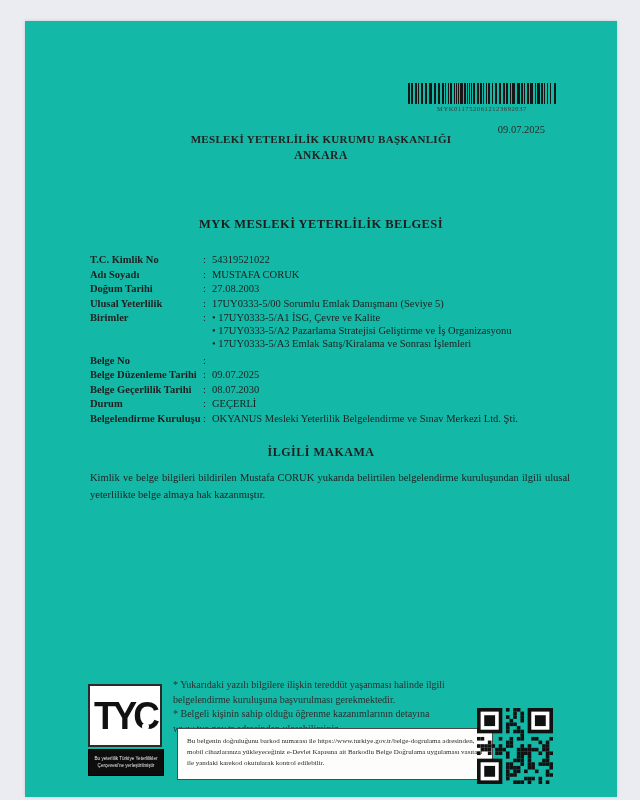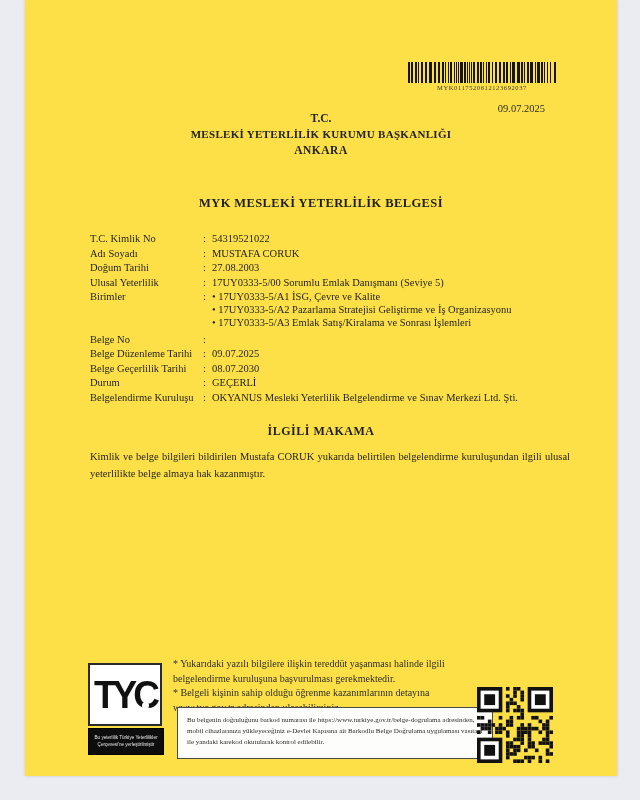--- a/index.html
+++ b/index.html
@@ -4,43 +4,43 @@
 <style>
   html,body { margin:0; padding:0; }
   body {
     width:640px; height:800px; position:relative;
     background:#ebecf1;
     font-family:"Liberation Serif", serif;
     color:#1f1f1f;
     overflow:hidden;
   }
   .paper {
-    position:absolute; left:25px; top:0; width:592px; height:776px;
-    background:#fde047;
+    position:absolute; left:25px; top:21px; width:592px; height:776px;
+    background:#14b8a6;
     box-shadow:0 0 3px rgba(40,40,70,.18);
   }
   
   .barcode-wrap { position:absolute; top:62px; right:60px; width:150px; text-align:center; }
   .barcode-bars { width:148px; height:21px; margin:0 auto; }
   .barcode-num { font-size:6.5px; letter-spacing:.6px; color:#3a3a3a; margin-top:1px; }
   .scan-date { position:absolute; top:103px; right:72px; font-size:10.5px; color:#2a2a2a; }
 
   
   .header { position:absolute; top:112px; left:0; right:0; text-align:center; font-weight:bold; color:#222; }
   .header .h1 { font-size:11.5px; margin-bottom:4px; }
   .header .h2 { font-size:11px; letter-spacing:.3px; margin-bottom:4px; }
   .header .h3 { font-size:11.5px; letter-spacing:.5px; }
 
   .doc-title { position:absolute; top:196px; left:0; right:0; text-align:center;
                font-weight:bold; font-size:12.5px; letter-spacing:.4px; color:#1d1d1d; }
 
   
   .fields { position:absolute; top:233px; left:65px; right:50px; font-size:10.5px; }
   .row { display:flex; margin-bottom:3.5px; }
-  .row .lbl { width:113px; font-weight:normal; flex-shrink:0; }
+  .row .lbl { width:113px; font-weight:bold; flex-shrink:0; }
   .row .sep { width:9px; flex-shrink:0; }
   .row .sep::before { content:":"; }
   .row .val { flex:1; }
   .bullet-line { margin-bottom:2px; }
   .bullet-line::before { content:"•  "; }
 
   .section-heading { position:absolute; top:424px; left:0; right:0; text-align:center;
                      font-weight:bold; font-size:12px; letter-spacing:.5px; }
   .section-body { position:absolute; top:449px; left:65px; width:480px;
                   font-size:10.5px; line-height:1.6; text-align:justify; }
@@ -119,21 +119,20 @@
           <rect x="136" y="0" width="1" height="21" fill="#161616"></rect>
           <rect x="139" y="0" width="1" height="21" fill="#161616"></rect>
           <rect x="142" y="0" width="1" height="21" fill="#161616"></rect>
           <rect x="146" y="0" width="2" height="21" fill="#161616"></rect>
         </svg></div>
     <div class="barcode-num">MYK0117520612123692037</div>
   </div>
   <div class="scan-date">09.07.2025</div>
 
   <div class="header">
-    <div class="h1">T.C.</div>
     <div class="h2">MESLEKİ YETERLİLİK KURUMU BAŞKANLIĞI</div>
     <div class="h3">ANKARA</div>
   </div>
 
   <div class="doc-title">MYK MESLEKİ YETERLİLİK BELGESİ</div>
 
   <div class="fields">
     <div class="row">
       <div class="lbl">T.C. Kimlik No</div>
       <div class="sep"></div>

